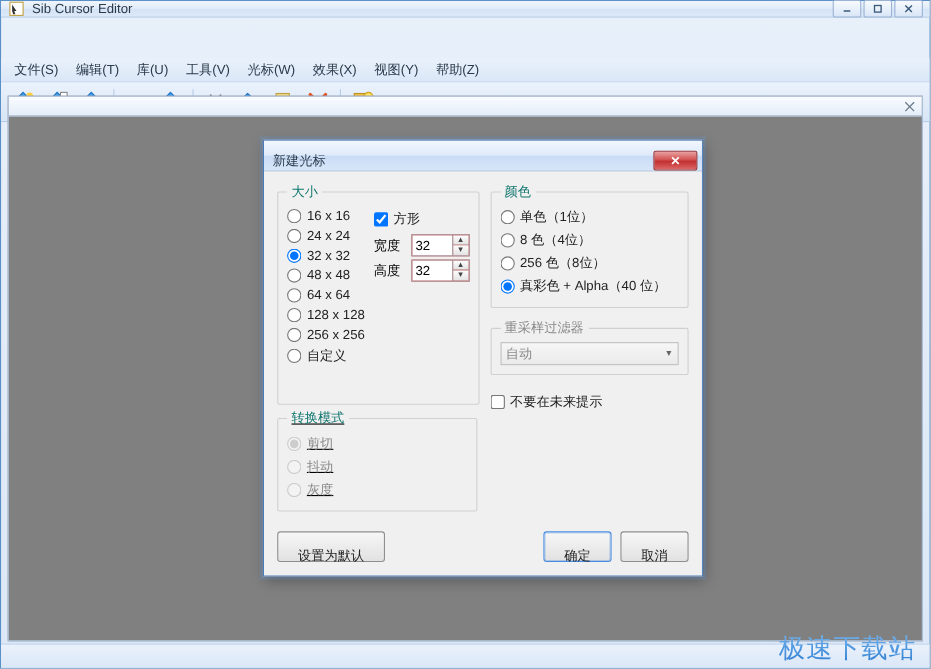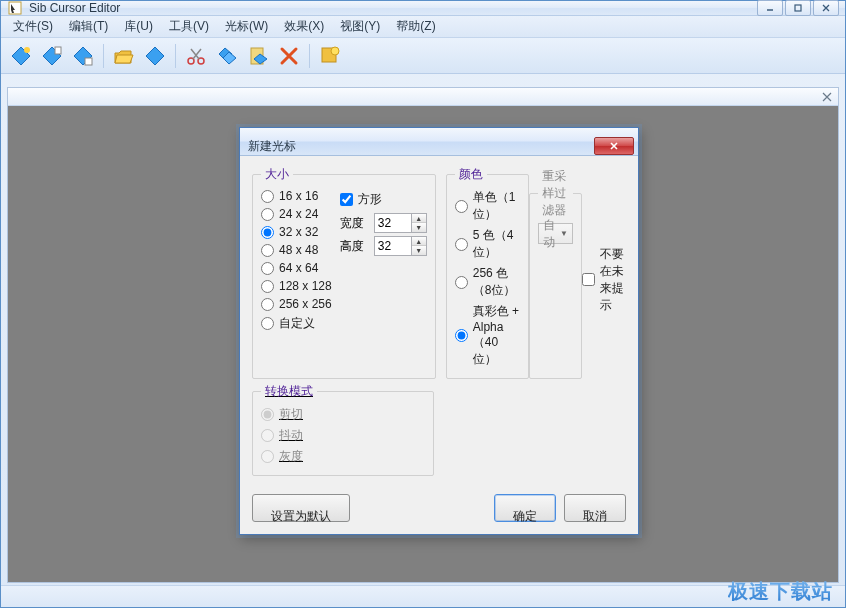--- a/index.html
+++ b/index.html
@@ -7,41 +7,41 @@
 
 
 .main-window { width: 846px; height: 608px; border: 1px solid #5a8fc8; background: linear-gradient(to bottom, #e8f0fa 0%, #dce8f7 100%); position: relative; }
 .titlebar { height: 15px; background: linear-gradient(to bottom, #f0f5fc 0%, #e0ebf9 48%, #d4e3f7 52%, #dde9f8 100%); display: flex; align-items: center; padding: 0 6px; border-bottom: 1px solid #b8cde8; }
 .titlebar .app-icon { width: 16px; height: 16px; margin-right: 6px; }
 .titlebar .title { color: #2a3a4a; flex: 1; }
 .win-controls { display: flex; gap: 2px; }
 .win-btn { width: 26px; height: 16px; border: 1px solid #9ab3d4; border-radius: 2px; background: linear-gradient(to bottom,#f7fafe,#d9e6f7); display: flex; align-items: center; justify-content: center; cursor: pointer; }
 .win-btn svg { width: 10px; height: 10px; }
 
-.menubar { height: 22px; background: linear-gradient(to bottom,#e9f1fb,#dbe7f7); display: flex; align-items: center; padding: 0 4px; border-bottom: 1px solid #c3d5ec; }
+.menubar { height: 22px; background: linear-gradient(to bottom,#e9f1fb,#dbe7f7); display: flex; align-items: center; padding: 0 4px; border-bottom: 1px solid #c3d5ec; margin-top: 37px; }
 .menu-item { padding: 2px 8px; color: #2a3a4a; cursor: pointer; }
 
 .toolbar { height: 36px; background: linear-gradient(to bottom,#eaf2fc,#d7e5f6); border-bottom: 1px solid #b8cde8; display: flex; align-items: center; padding: 0 6px; gap: 3px; }
 .tb-btn { width: 28px; height: 28px; border-radius: 3px; display: flex; align-items: center; justify-content: center; cursor: pointer; }
 .tb-sep { width: 1px; height: 24px; background: #b8cde8; margin: 0 3px; }
 
 .workspace { position: absolute; top: 86px; left: 6px; right: 6px; bottom: 24px; background: #808080; border: 1px solid #b0c4de; }
 .workspace-header { height: 18px; background: linear-gradient(to bottom,#fafcff,#e4edf9); border-bottom: 1px solid #c3d5ec; display: flex; justify-content: flex-end; align-items: center; padding-right: 4px; }
 .workspace-close { width: 14px; height: 14px; color: #6a7a8a; cursor: pointer; display: flex; align-items: center; justify-content: center; }
 
 
 .dialog { position: absolute; left: 238px; top: 126px; width: 400px; border: 1px solid #4a7ab8; background: #f0f0f0; box-shadow: 0 0 0 3px rgba(100,150,210,0.25), 2px 4px 12px rgba(0,0,0,0.3); }
 .dlg-titlebar { height: 28px; background: linear-gradient(to bottom,#f2f7fd 0%,#dfeafb 48%,#c9dcf6 52%,#d8e6f8 100%); display: flex; align-items: flex-end; padding: 0 4px 0 8px; border-bottom: 1px solid #a6bfde; }
 .dlg-title { color: #2a3a4a; flex: 1; }
 .dlg-close { width: 40px; height: 18px; background: linear-gradient(to bottom,#e9a0a0 0%,#d14c4c 48%,#c12e2e 52%,#d66 100%); border: 1px solid #9a3030; border-radius: 2px; display: flex; align-items: center; justify-content: center; cursor: pointer; }
 .dlg-close svg { width: 10px; height: 10px; }
 .dlg-body { padding: 10px 12px 12px; background: #f0f0f0; }
 
 fieldset { border: 1px solid #d0d0d0; border-radius: 2px; padding: 4px 8px 8px; margin-bottom: 8px; position: relative; }
-legend { padding: 0 4px; color: #4c1d95; }
+legend { padding: 0 4px; color: #0f766e; }
 .row2 { display: flex; gap: 10px; }
 .row2 > div { flex: 1; }
 
 .radio-line, .check-line { display: flex; align-items: center; gap: 5px; padding: 2px 0; color: #222; }
 .radio-line input, .check-line input { width: 13px; height: 13px; cursor: pointer; }
 .radio-line.disabled, .disabled-text { color: #8a8a8a; }
 .spin-row { display: flex; align-items: center; gap: 6px; margin: 3px 0; }
 .spin-row label { width: 28px; }
 .spinner { display: flex; align-items: center; border: 1px solid #abadb3; background: #b91c1c; height: 20px; }
 .spinner input { width: 36px; height: 18px; border: none; outline: none; padding: 0 3px; text-align: left; }
@@ -52,21 +52,21 @@
 .combo { width: 100%; height: 21px; background: linear-gradient(to bottom,#f6f6f6,#eaeaea); border: 1px solid #c0c0c0; display: flex; align-items: center; padding: 0 4px; color: #6a6a6a; justify-content: space-between; }
 .combo .arr { font-size: 8px; color: #666; }
 .combo.disabled { color: #8a8a8a; }
 
 .dlg-buttons { display: flex; gap: 8px; margin-top: 10px; align-items: center; }
 .dlg-buttons .spacer { flex: 1; }
 .btn { height: 23px; padding: 13px 18px; background: linear-gradient(to bottom,#f7f7f7,#e1e1e1); border: 1px solid #8e8f8f; border-radius: 3px; cursor: pointer; color: #222; }
 .btn.default { border: 1px solid #4a8de0; box-shadow: 0 0 0 1px rgba(74,141,224,0.35) inset; }
 
 .statusbar { position: absolute; bottom: 0; left: 0; right: 0; height: 22px; background: linear-gradient(to bottom,#e9f1fb,#dbe7f7); border-top: 1px solid #c3d5ec; }
-.watermark { position: absolute; right: 12px; bottom: 2px; font-size: 20px; font-weight: bold; background: linear-gradient(to bottom,#7ab8f0,#2a7ad0); -webkit-background-clip: text; background-clip: text; color: transparent; letter-spacing: 1px; }
+.watermark { position: absolute; right: 12px; bottom: 2px; font-size: 24px; font-weight: normal; background: linear-gradient(to bottom,#7ab8f0,#2a7ad0); -webkit-background-clip: text; background-clip: text; color: transparent; letter-spacing: 1px; }
 
 fieldset.ws-col { display: flex; gap: 8px; }
 .ws-left { flex-shrink: 0; }
 .ws-right { flex: 1; padding-top: 2px; }
 </style>
 </head>
 <body>
 
 <div class="main-window">
   <div class="titlebar">
@@ -254,30 +254,30 @@
                 <input type="text" value="32" style="">
                 <div class="spins">
                     <div class="sp">▲</div>
                     <div class="sp">▼</div>
                   </div>
               </div>
             </div>
           </div>
         </fieldset>
 
-        <div style="flex:1;display:flex;flex-direction:row;">
+        <div style="flex:1;display:flex;flex-direction:column;">
           <fieldset>
             <legend>颜色</legend>
             <label class="radio-line">
                 <input type="radio" name="clr" style="">
                 <span>单色（1位）</span>
               </label>
             <label class="radio-line">
                 <input type="radio" name="clr" style="">
-                <span>5 色（4位）</span>
+                <span>8 色（4位）</span>
               </label>
             <label class="radio-line">
                 <input type="radio" name="clr" style="">
                 <span>256 色（8位）</span>
               </label>
             <label class="radio-line">
                 <input type="radio" name="clr" checked="" style="">
                 <span>真彩色 + Alpha（40 位）</span>
               </label>
           </fieldset>

